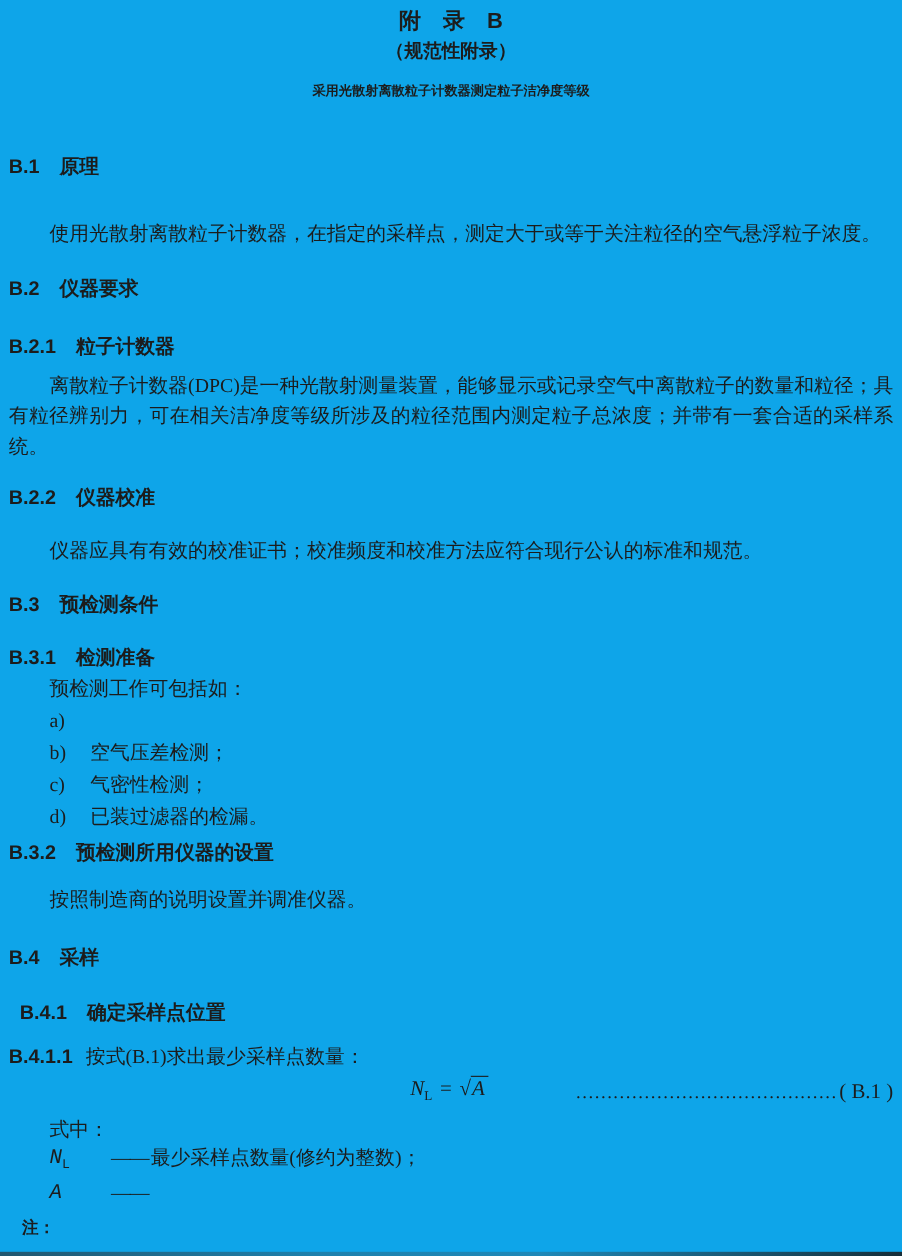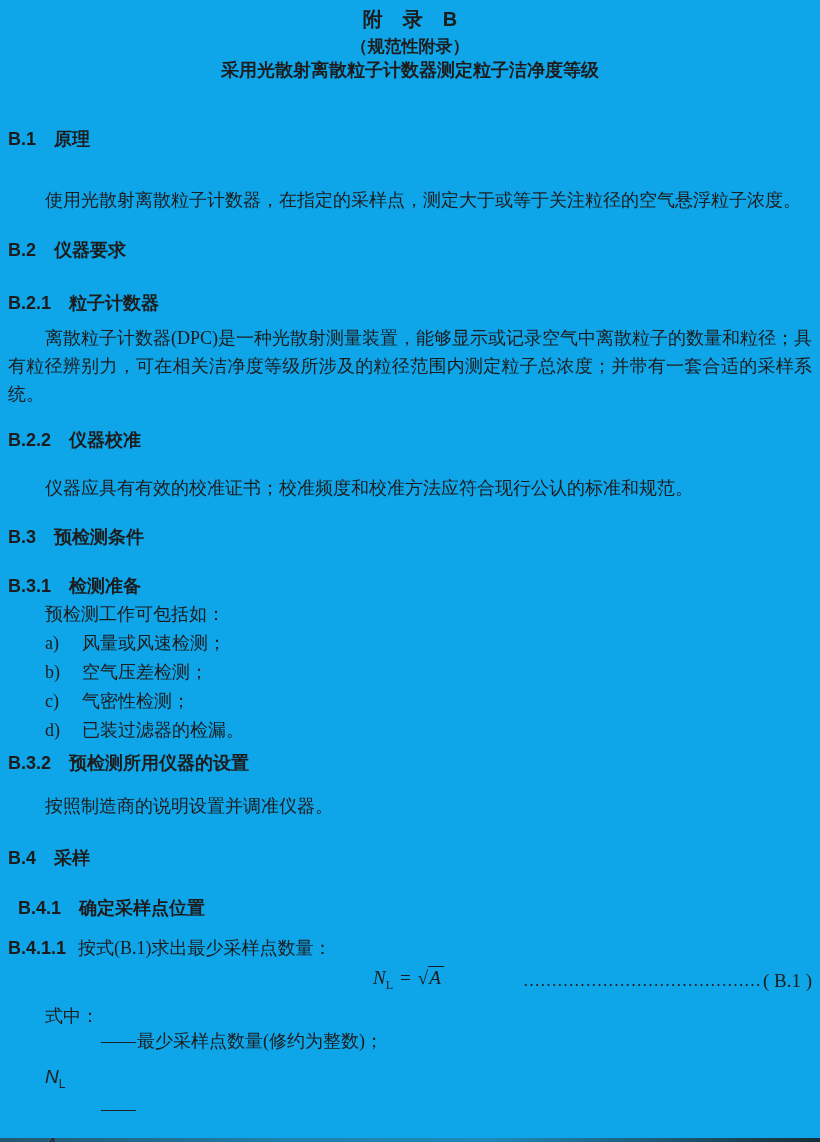--- a/index.html
+++ b/index.html
@@ -12,21 +12,21 @@
     box-sizing:border-box;
     padding:8px 8px 0 8px;
     overflow:hidden;
     color:#1c1c1c;
     font-family:"Liberation Serif", serif;
   }
   
   .h-center{text-align:center;font-family:"Liberation Sans", sans-serif;font-weight:700;margin:0;}
   .h1{font-size:20px;line-height:22px;}
   .h2{font-size:17px;line-height:21px;margin-top:6px;}
-  .h3{font-size:18px;line-height:21px;margin-top:3px;}
+  .h3{font-size:12px;line-height:21px;margin-top:15px;}
 
   
   .clause{font-family:"Liberation Sans", sans-serif;font-weight:700;font-size:18px;line-height:22px;margin:0;}
   .clause .clause-text{font-family:"Liberation Serif", serif;font-weight:400;margin-left:12px;}
 
   
   .body{font-size:18px;line-height:28px;margin:0;text-align:justify;}
   .indent{text-indent:37px;}
 
   
@@ -48,21 +48,21 @@
   .eq-math sub{font-style:normal;font-size:12px;}
   .eq-equals{margin:0 7px;}
   .radical{font-style:normal;}
   .radicand{border-top:1.5px solid #1c1c1c;padding:0 3px 0 1px;}
   .eq-dots{margin-left:auto;font-size:17px;letter-spacing:0;white-space:nowrap;overflow:hidden;}
   .eq-label{white-space:nowrap;margin-left:2px;}
 
   
   .sym-intro{font-size:18px;line-height:24px;margin:4px 0 0 37px;}
   .def{display:flex;font-size:18px;line-height:26px;margin-left:37px;}
-  .def .sym{flex:0 0 56px;font-family:Liberation Sans, sans-serif;margin-top:36px;}
+  .def .sym{flex:0 0 56px;font-family:Liberation Mono, monospace;}
   .def .sym i{font-style:italic;font-size:19px;}
   .def .sym sub{font-style:normal;font-size:12px;}
   .def .dash{letter-spacing:-1px;margin-right:2px;white-space:nowrap;}
 
   
   .note{font-size:15px;line-height:22px;margin:2px 0 0 12px;}
   .note .note-label{font-family:"Liberation Sans", sans-serif;font-weight:700;}
 
   
   .scan-edge{
@@ -92,21 +92,20 @@
   <p class="clause mt21">B.2.2　仪器校准</p>
   <p class="body indent mt23">仪器应具有有效的校准证书；校准频度和校准方法应符合现行公认的标准和规范。</p>
 
   <p class="clause mt24">B.3　预检测条件</p>
 
   <p class="clause mt27">B.3.1　检测准备</p>
   <p class="body indent mt3">预检测工作可包括如：</p>
 
   <div class="li mt1">
     <span class="marker">a)</span>
-    <span>风量或风速检测；</span>
   </div>
   <div class="li">
     <span class="marker">b)</span>
     <span>空气压差检测；</span>
   </div>
   <div class="li">
     <span class="marker">c)</span>
     <span>气密性检测；</span>
   </div>
   <div class="li">

